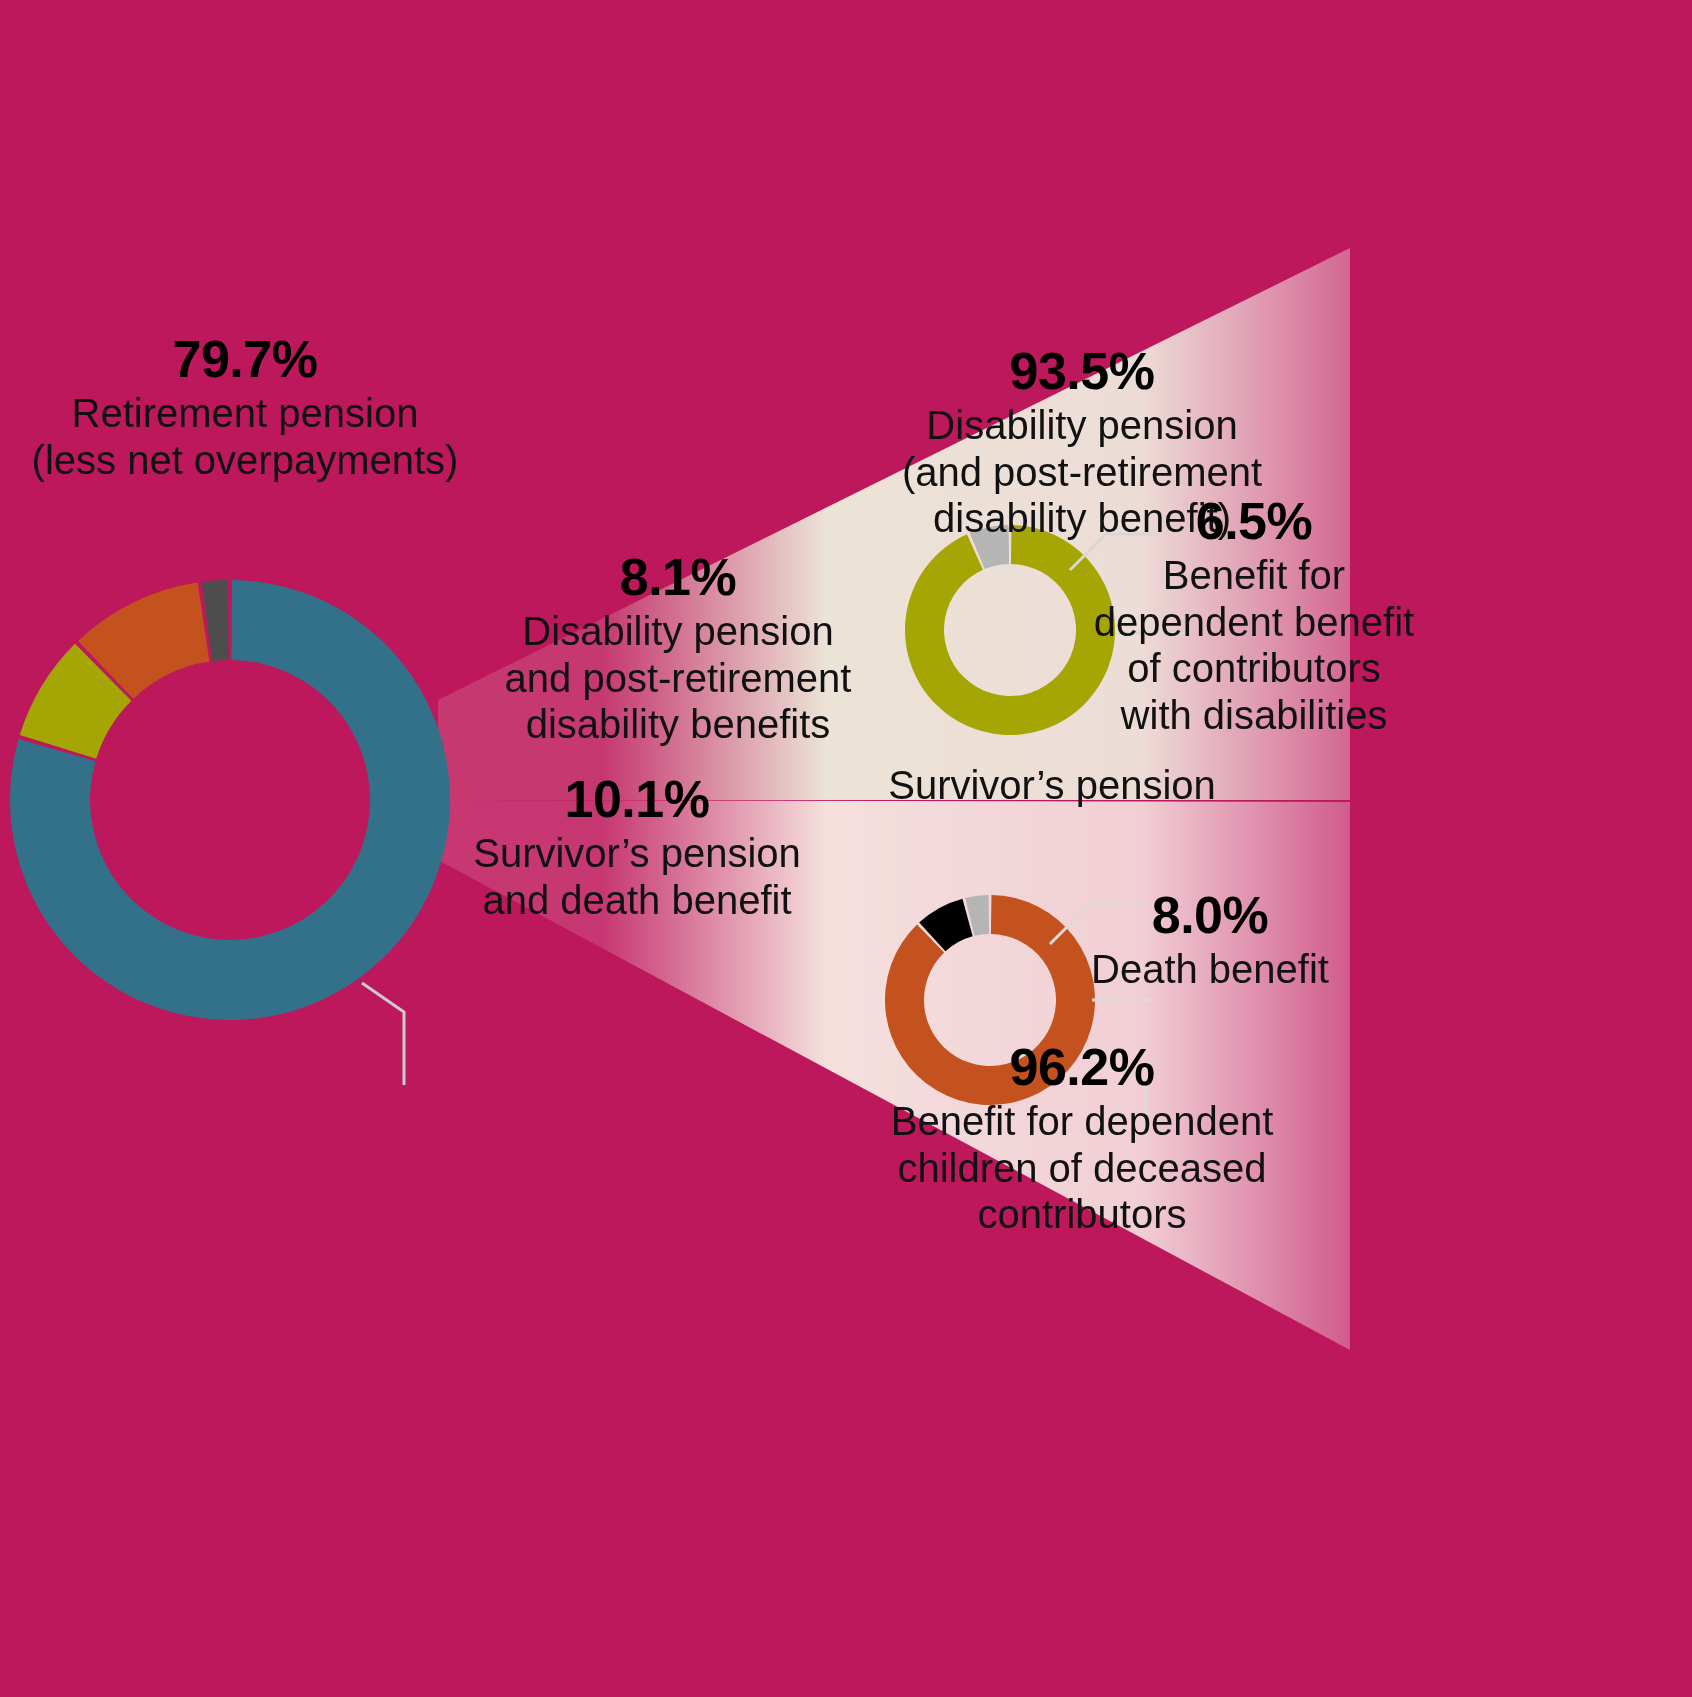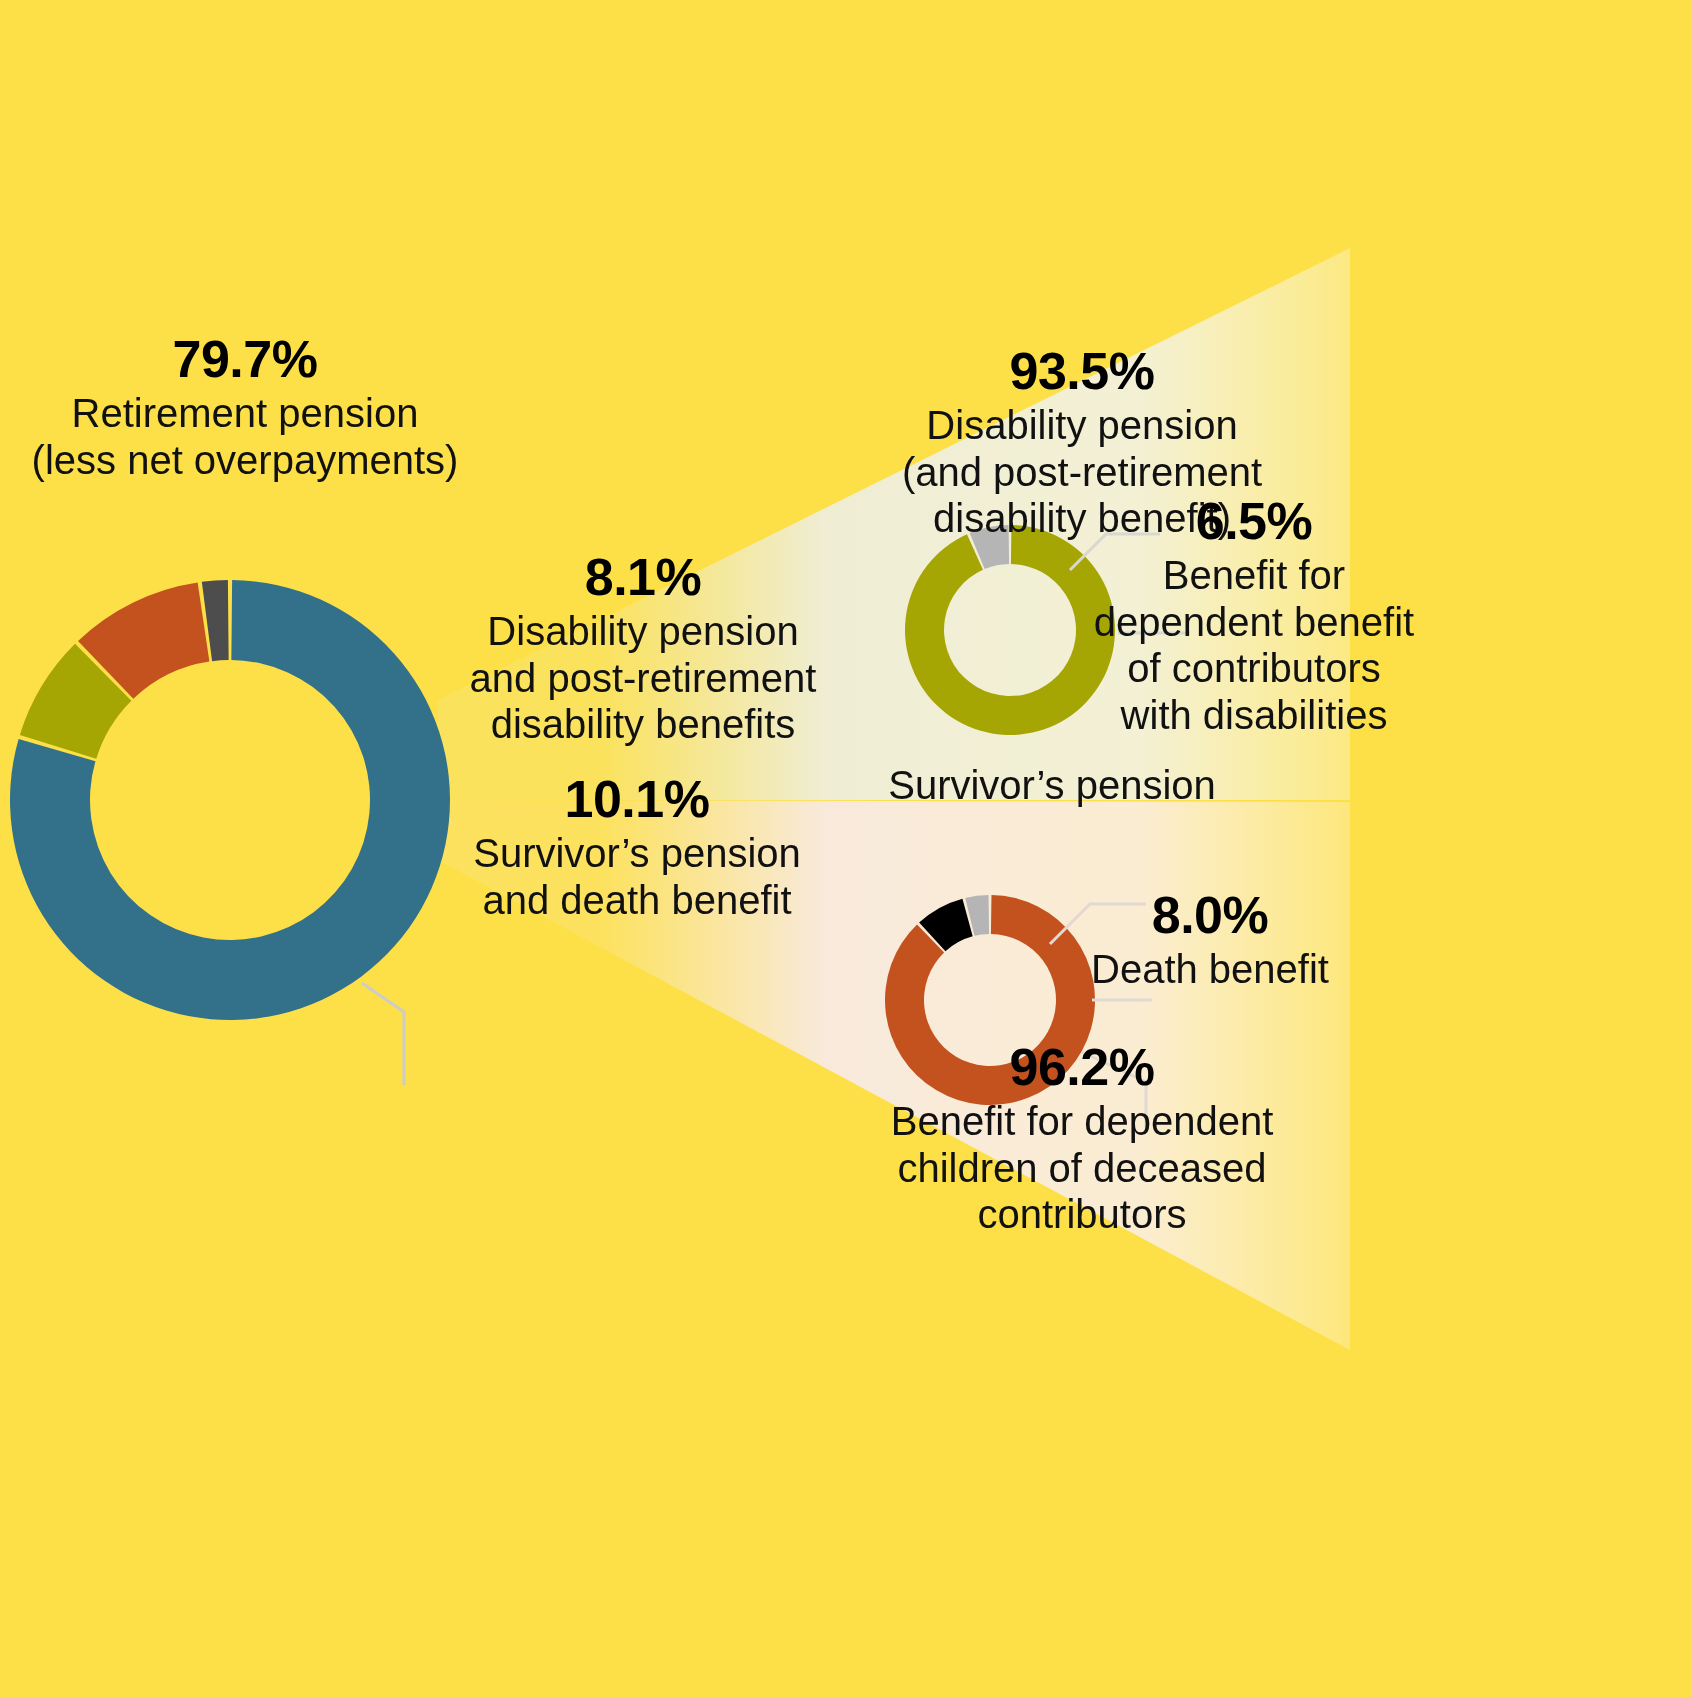--- a/index.html
+++ b/index.html
@@ -8,21 +8,21 @@
     background: #ffffff;
   }
   body {
     font-family: "Liberation Sans", sans-serif;
     color: #0d0d0d;
   }
   #canvas {
     position: relative;
     width: 1692px;
     height: 1697px;
-    background: #fde047;
+    background: #be185d;
     overflow: hidden;
   }
   .svg-layer {
     position: absolute;
     inset: 0;
     width: 1692px;
     height: 1697px;
   }
   .lbl {
     position: absolute;
@@ -39,21 +39,21 @@
   .lbl .desc {
     display: block;
     font-size: 40px;
     font-weight: 400;
     color: #111111;
     white-space: pre-line;
     line-height: 1.17;
   }
   
   #label-retirement { left: 8px;  top: 330px;  width: 474px; }
-  #label-disability-main { left: 444px; top: 548px; width: 398px; }
+  #label-disability-main { left: 479px; top: 548px; width: 398px; }
   #label-survivor-main { left: 455px; top: 770px; width: 364px; text-align: center; }
   #label-postretirement { left: 250px; top: 952px; width: 348px; }
   
   #label-disability-sub { left: 848px; top: 342px; width: 468px; }
   #label-children-disabled { left: 1058px; top: 492px; width: 392px; }
   
   #label-survivor-sub { left: 840px; top: 762px; width: 424px; }
   #label-death { left: 1050px; top: 886px; width: 320px; }
   #label-children-deceased { left: 862px; top: 1038px; width: 440px; }
 </style>

